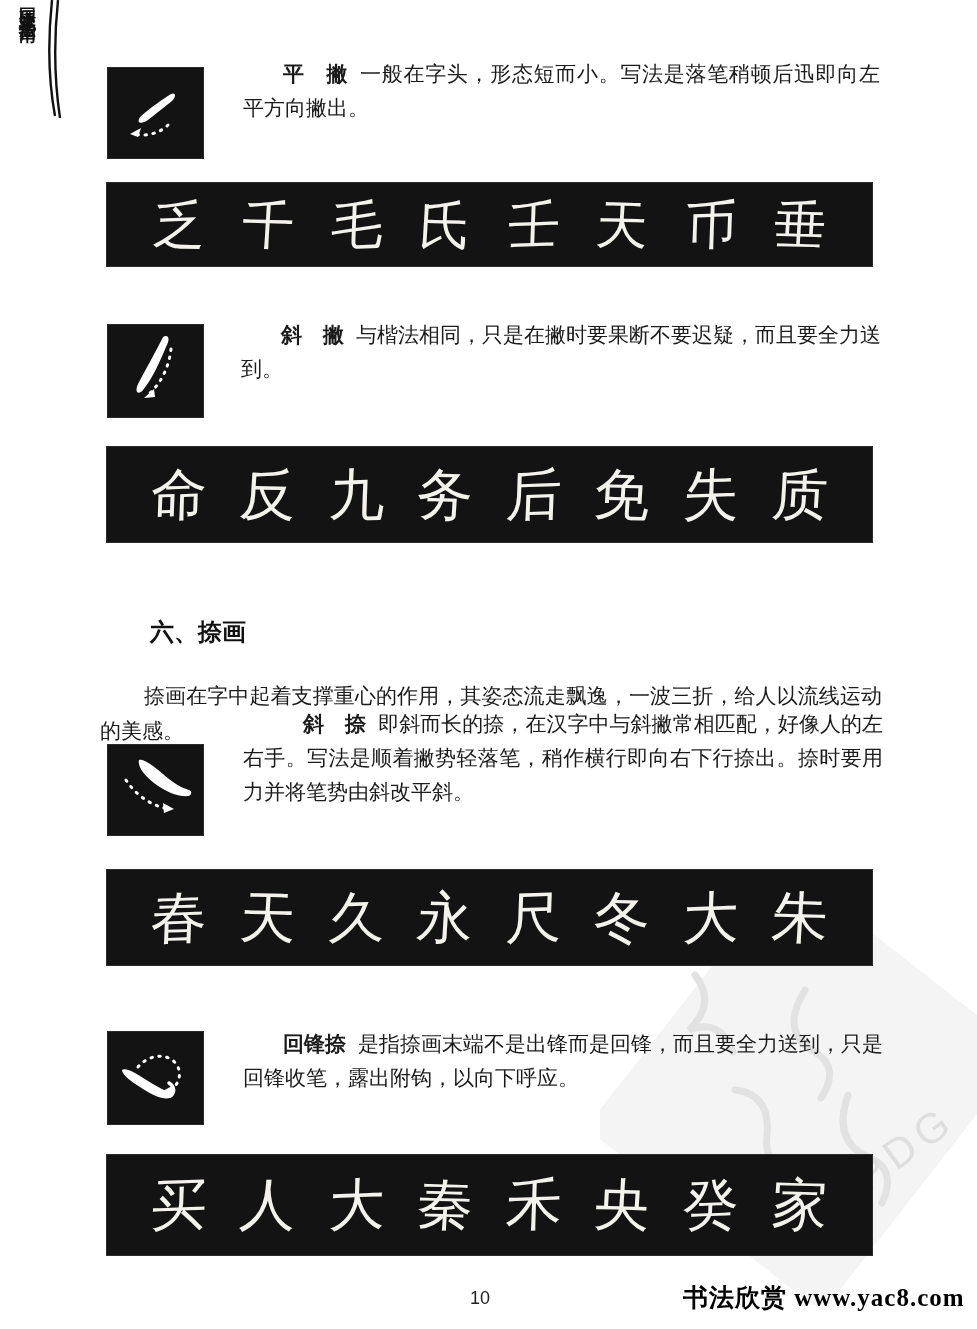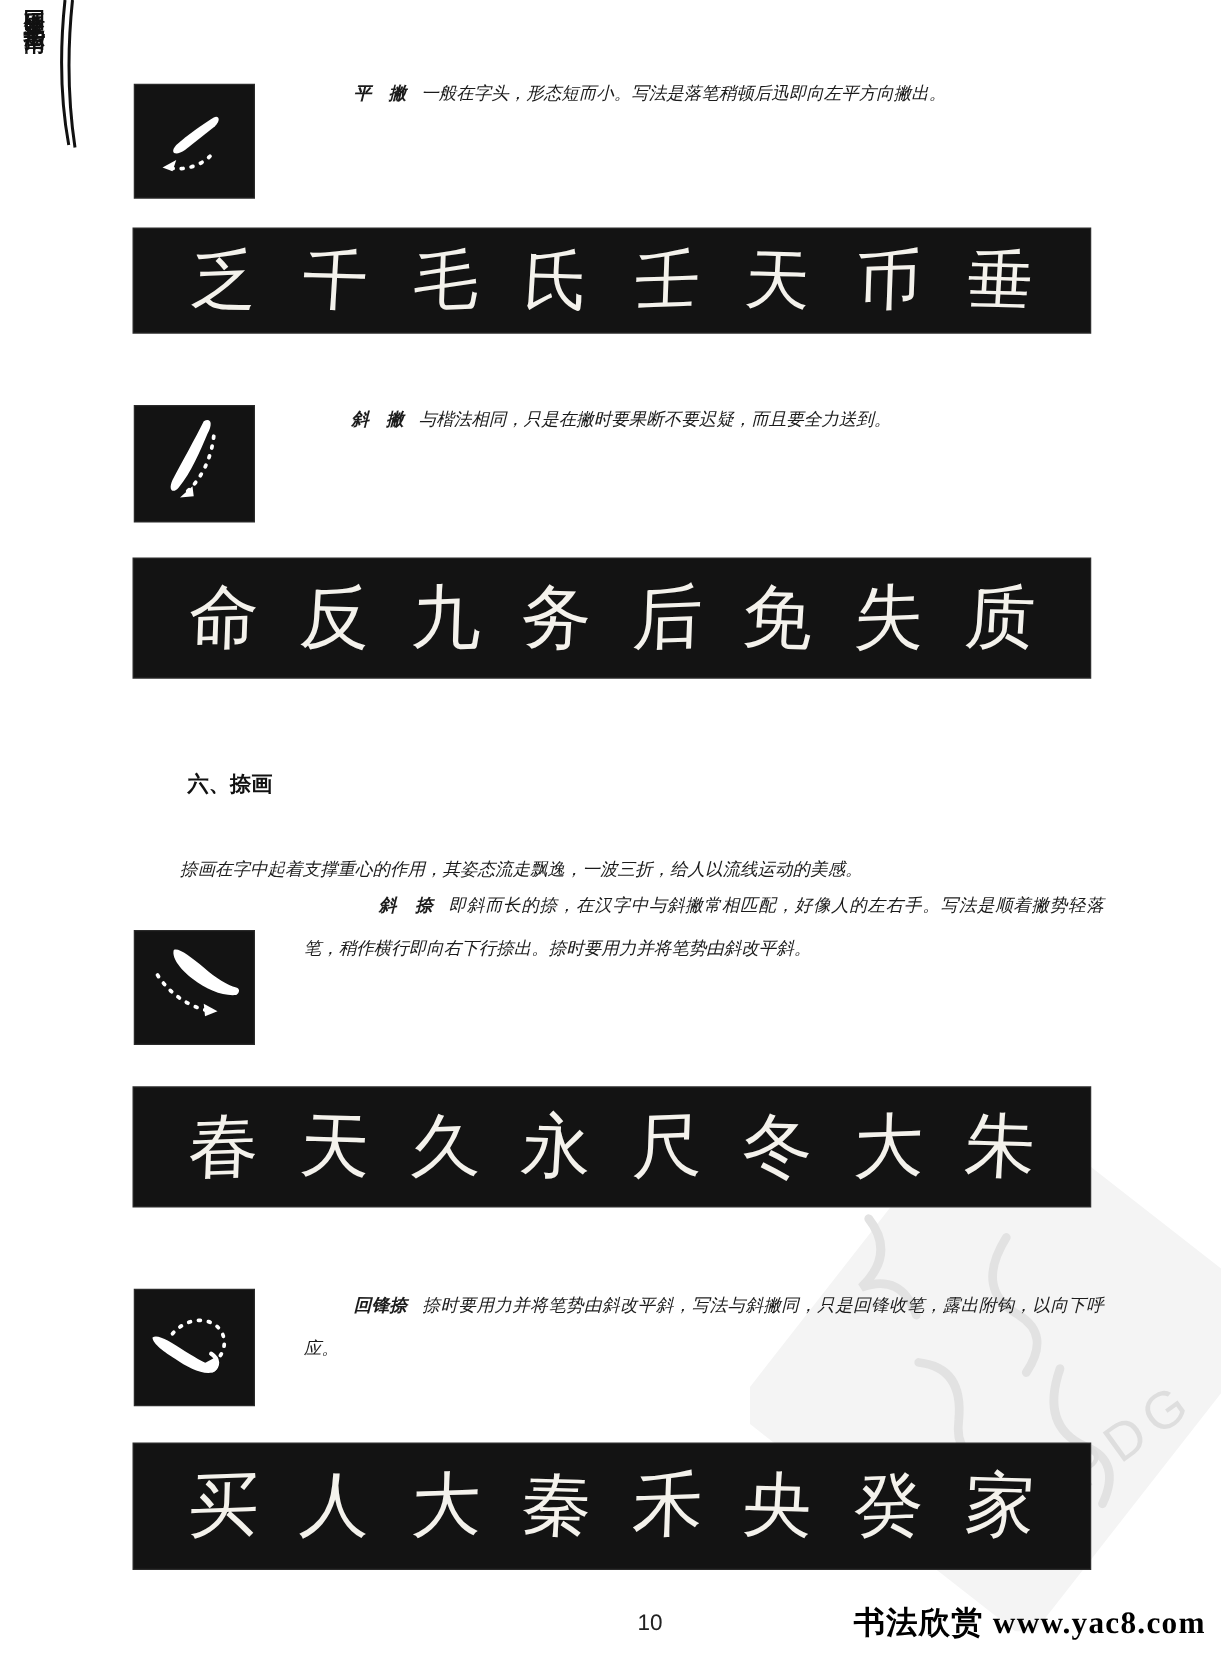--- a/index.html
+++ b/index.html
@@ -11,27 +11,27 @@
   
   .sidebar-title {
     position:absolute; left:16px; top:-6px; height:160px;
     writing-mode:vertical-rl; text-orientation:upright;
     font-size:17px; font-weight:bold; letter-spacing:3px;
     font-family:"Liberation Sans", sans-serif; color:#111;
   }
   .sidebar-rule { position:absolute; left:46px; top:0; }
   
   .textblock {
-    position:absolute; font-size:14px; line-height:34px;
-    text-align:justify; color:#1b1b1b;font-style:italic;
+    position:absolute; font-size:21px; line-height:34px;
+    text-align:justify; color:#1b1b1b;
   }
   .slabel { font-family:"Liberation Sans", sans-serif; font-weight:bold; margin-right:12px; }
   .heading {
     position:absolute; font-family:"Liberation Sans", sans-serif;
-    font-weight:bold; font-size:17px; color:#111;
+    font-weight:bold; font-size:24px; color:#111;
   }
   
   .stroke-box {
     position:absolute; left:108px; width:95px; background:#141414;
     box-shadow:0 0 0 1px #2a2a2a;
   }
   
   .band {
     position:absolute; left:107px; width:765px; background:#131313;
     display:flex; align-items:center; justify-content:space-around;
@@ -39,21 +39,21 @@
   }
   .band .hw {
     color:#f4f2ec; font-size:56px; line-height:1;
     font-family:"DejaVu Serif", serif;
   }
   .band .hw:nth-child(odd)  { transform:rotate(-2deg) skewX(-4deg); }
   .band .hw:nth-child(even) { transform:rotate(1.5deg) skewX(-2deg); }
   .band-small .hw { font-size:52px; }
   
   .page-number {
-    position:absolute; left:470px; top:1288px; width:60px; text-align:right;
+    position:absolute; left:470px; top:1288px; width:60px; text-align:left;
     font-size:18px; color:#222; font-family:"Liberation Sans", sans-serif;
   }
   .site-watermark {
     position:absolute; left:683px; top:1281px;
     font-size:25px; letter-spacing:1px; white-space:nowrap;
     font-family:"Liberation Serif", serif; font-weight:bold;
   }
   .pdg-wm { position:absolute; left:600px; top:930px; width:377px; height:375px; }
 </style>
 </head>
@@ -147,21 +147,21 @@
   <span class="hw">天</span>
   <span class="hw">久</span>
   <span class="hw">永</span>
   <span class="hw">尺</span>
   <span class="hw">冬</span>
   <span class="hw">大</span>
   <span class="hw">朱</span>
 </div>
 
 <div class="textblock" style="left:243px; top:1027px; width:640px; text-indent:40px;">
-  <span class="slabel">回锋捺</span><span>捺时要用力并将笔势由斜改平斜，写法与斜撇同，只是回锋收笔，露出附钩，以向下呼应。</span>
+  <span class="slabel">回锋捺</span><span>是指捺画末端不是出锋而是回锋，而且要全力送到，只是回锋收笔，露出附钩，以向下呼应。</span>
 </div>
 
 <div class="stroke-box" style="top: 1032px; height: 92px; background: rgb(19, 19, 19);">
   <svg width="95" height="92" viewBox="0 0 95 92">
     <path d="M14 38 C18 35 28 41 40 49 C50 55 58 60 63 60 C67 60 67 64 62 66 C54 68 42 62 32 55 C24 50 14 43 14 38 Z" fill="#ffffff"></path>
     <path d="M62 64 C67 61 67 55 61 51" stroke="#ffffff" stroke-width="3.5" fill="none" stroke-linecap="round"></path>
     <path d="M30 35 C42 21 61 21 69 33 C74 42 71 52 63 58" stroke="#ffffff" stroke-width="3" fill="none" stroke-linecap="round" stroke-dasharray="1.5 6.5"></path>
     <path d="M53 60 L64 54 L64 65 Z" fill="#ffffff"></path>
   </svg>
 </div>

